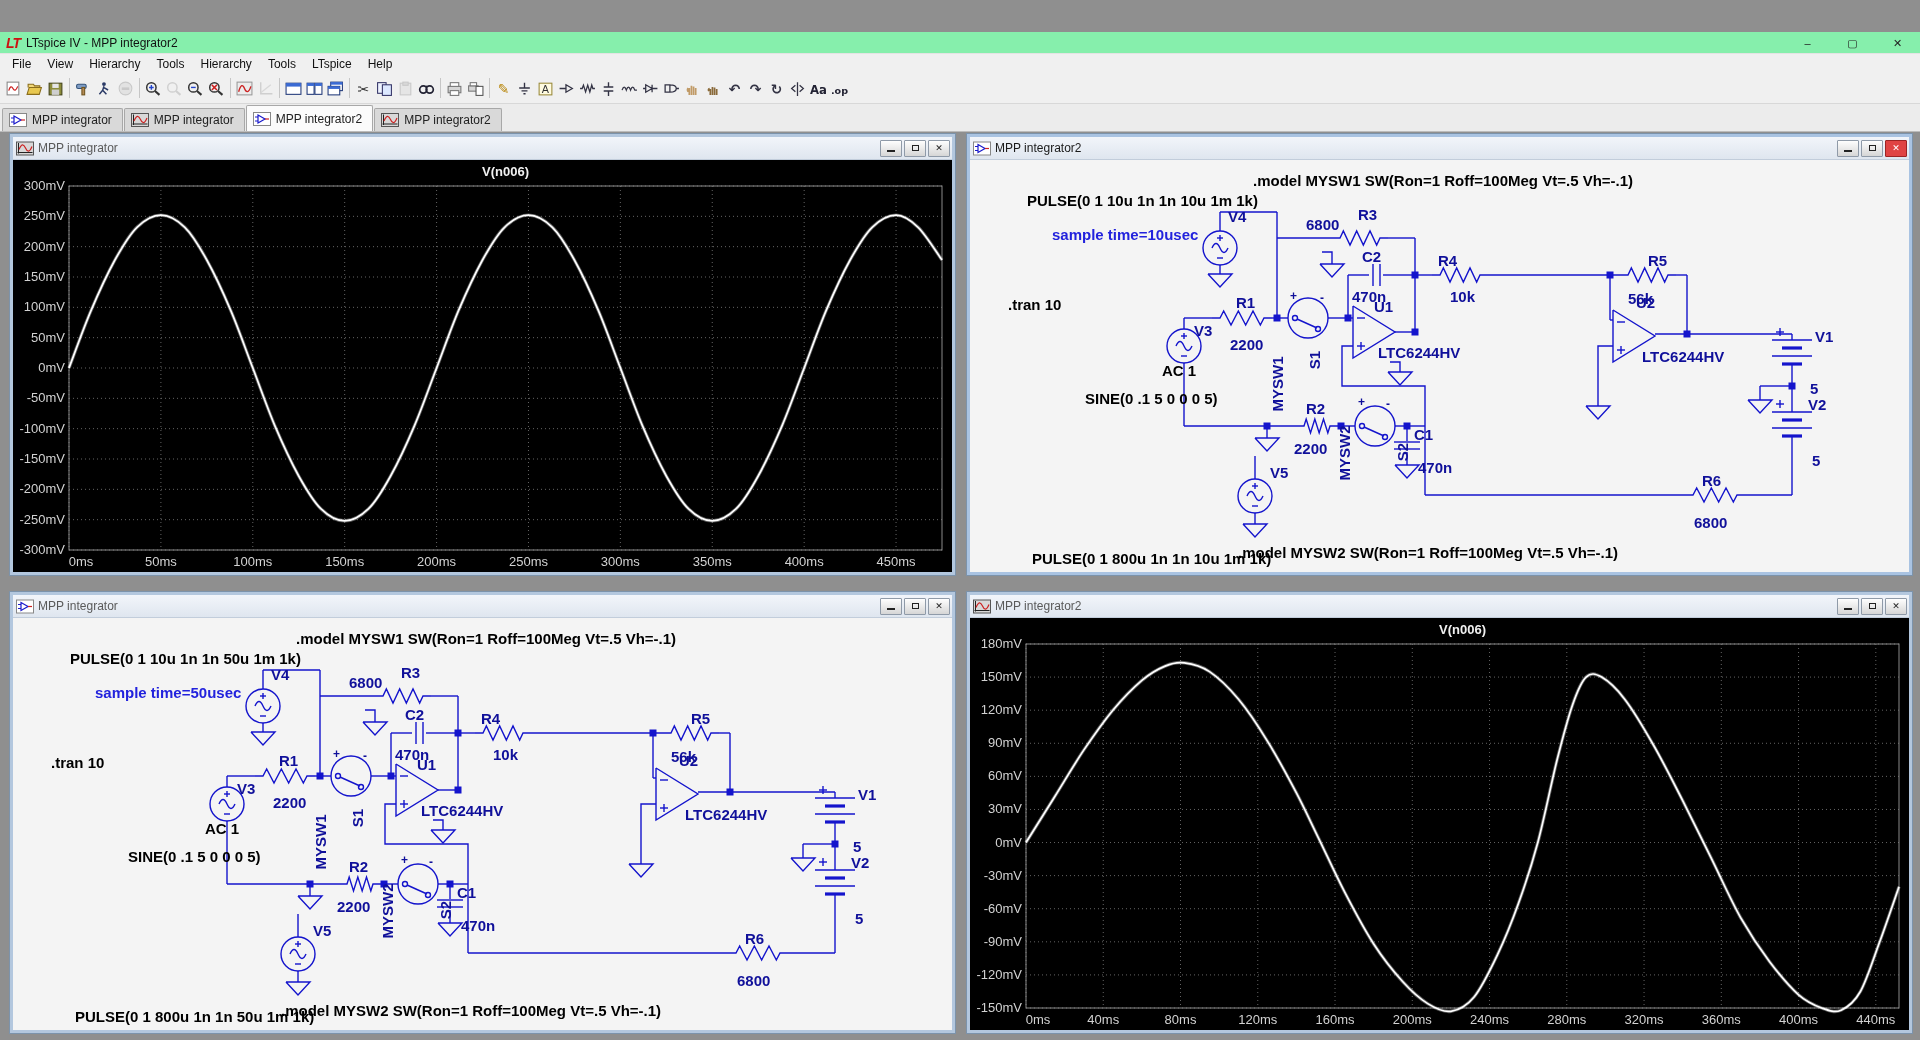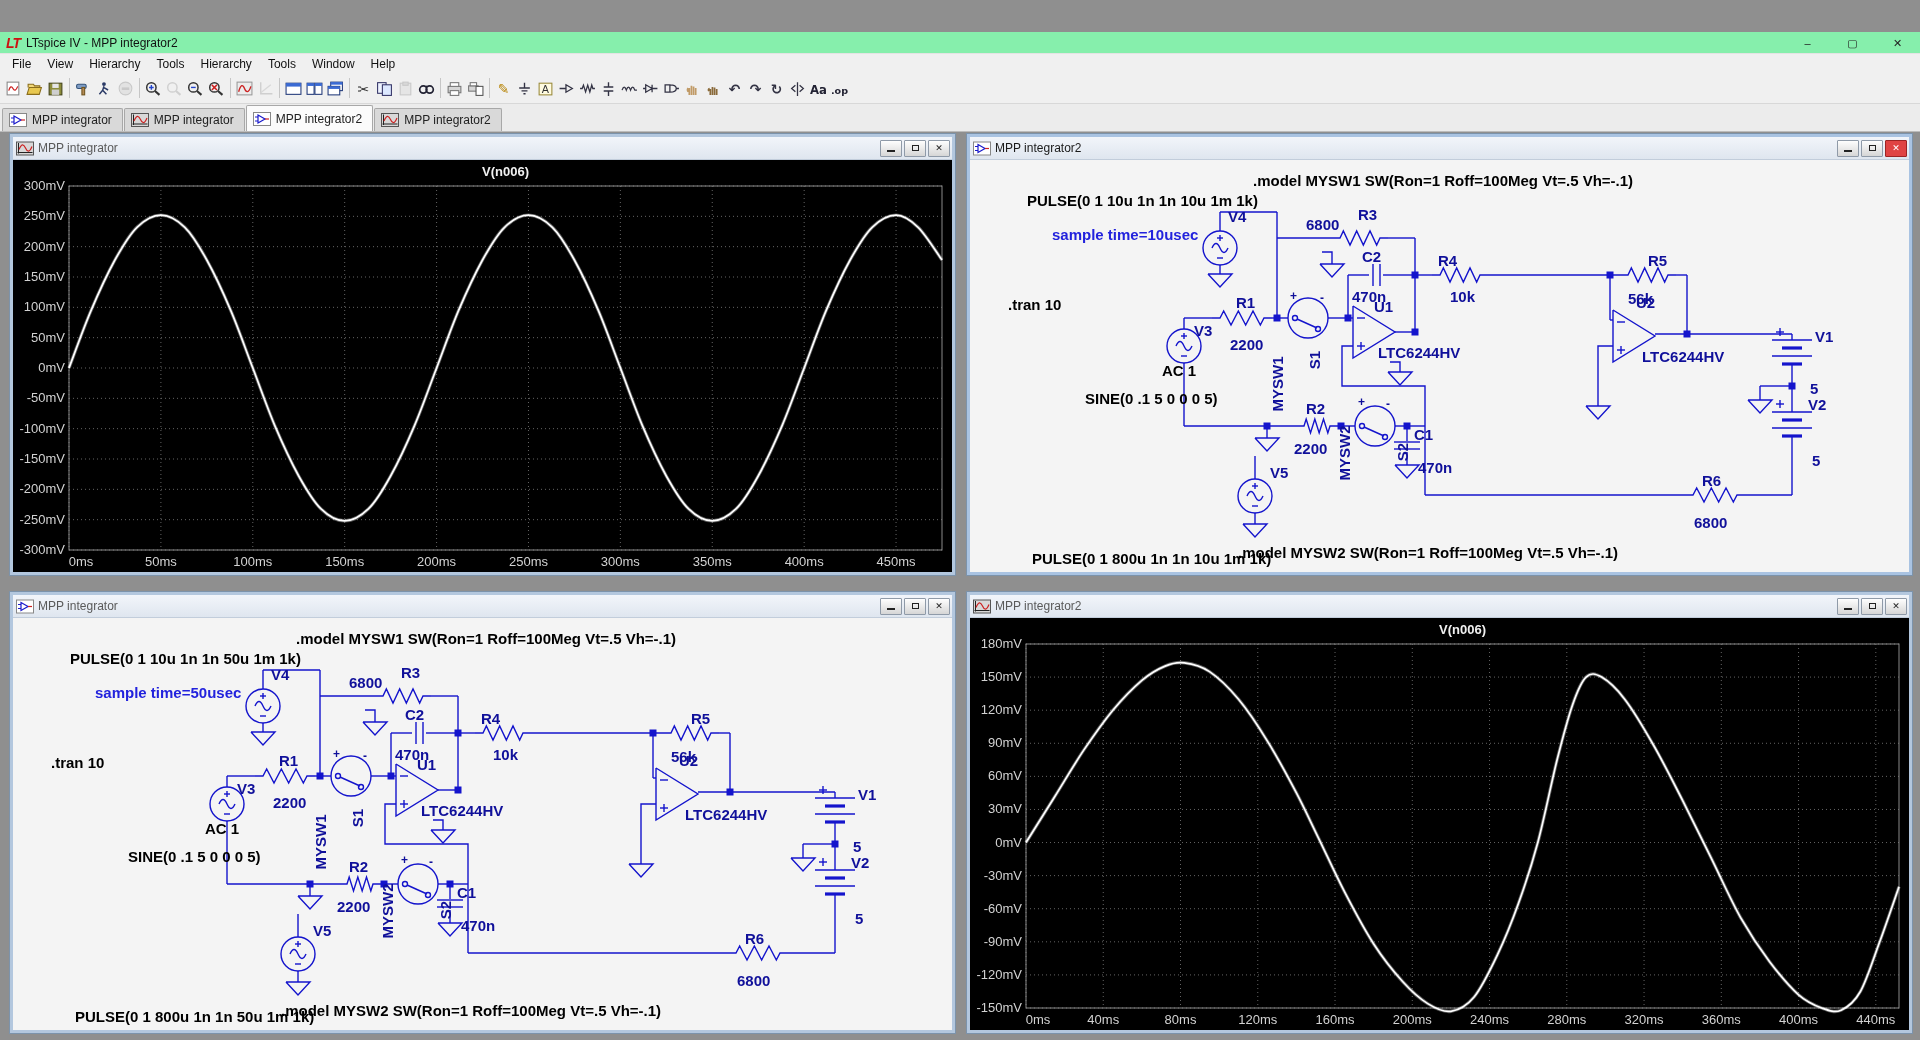--- a/index.html
+++ b/index.html
@@ -82,21 +82,21 @@
   </div>
 </div>
 
 <div id="menubar">
     <span class="menu-item">File</span>
     <span class="menu-item">View</span>
     <span class="menu-item">Hierarchy</span>
     <span class="menu-item">Tools</span>
     <span class="menu-item">Hierarchy</span>
     <span class="menu-item">Tools</span>
-    <span class="menu-item">Window</span>
+    <span class="menu-item">LTspice</span>
     <span class="menu-item">Help</span>
   </div>
 <div id="toolbar">
     <div class="tb-btn">
       <svg viewBox="0 0 16 14" width="17" height="15">
         <rect x="2" y="1" width="11" height="12" fill="#fff" stroke="#888"></rect>
         <path d="M3.5 9 q2 -6 4 -2 t4.5 -2" stroke="#c22" fill="none" stroke-width="1.2"></path>
       </svg>
     </div>
     <div class="tb-btn">

